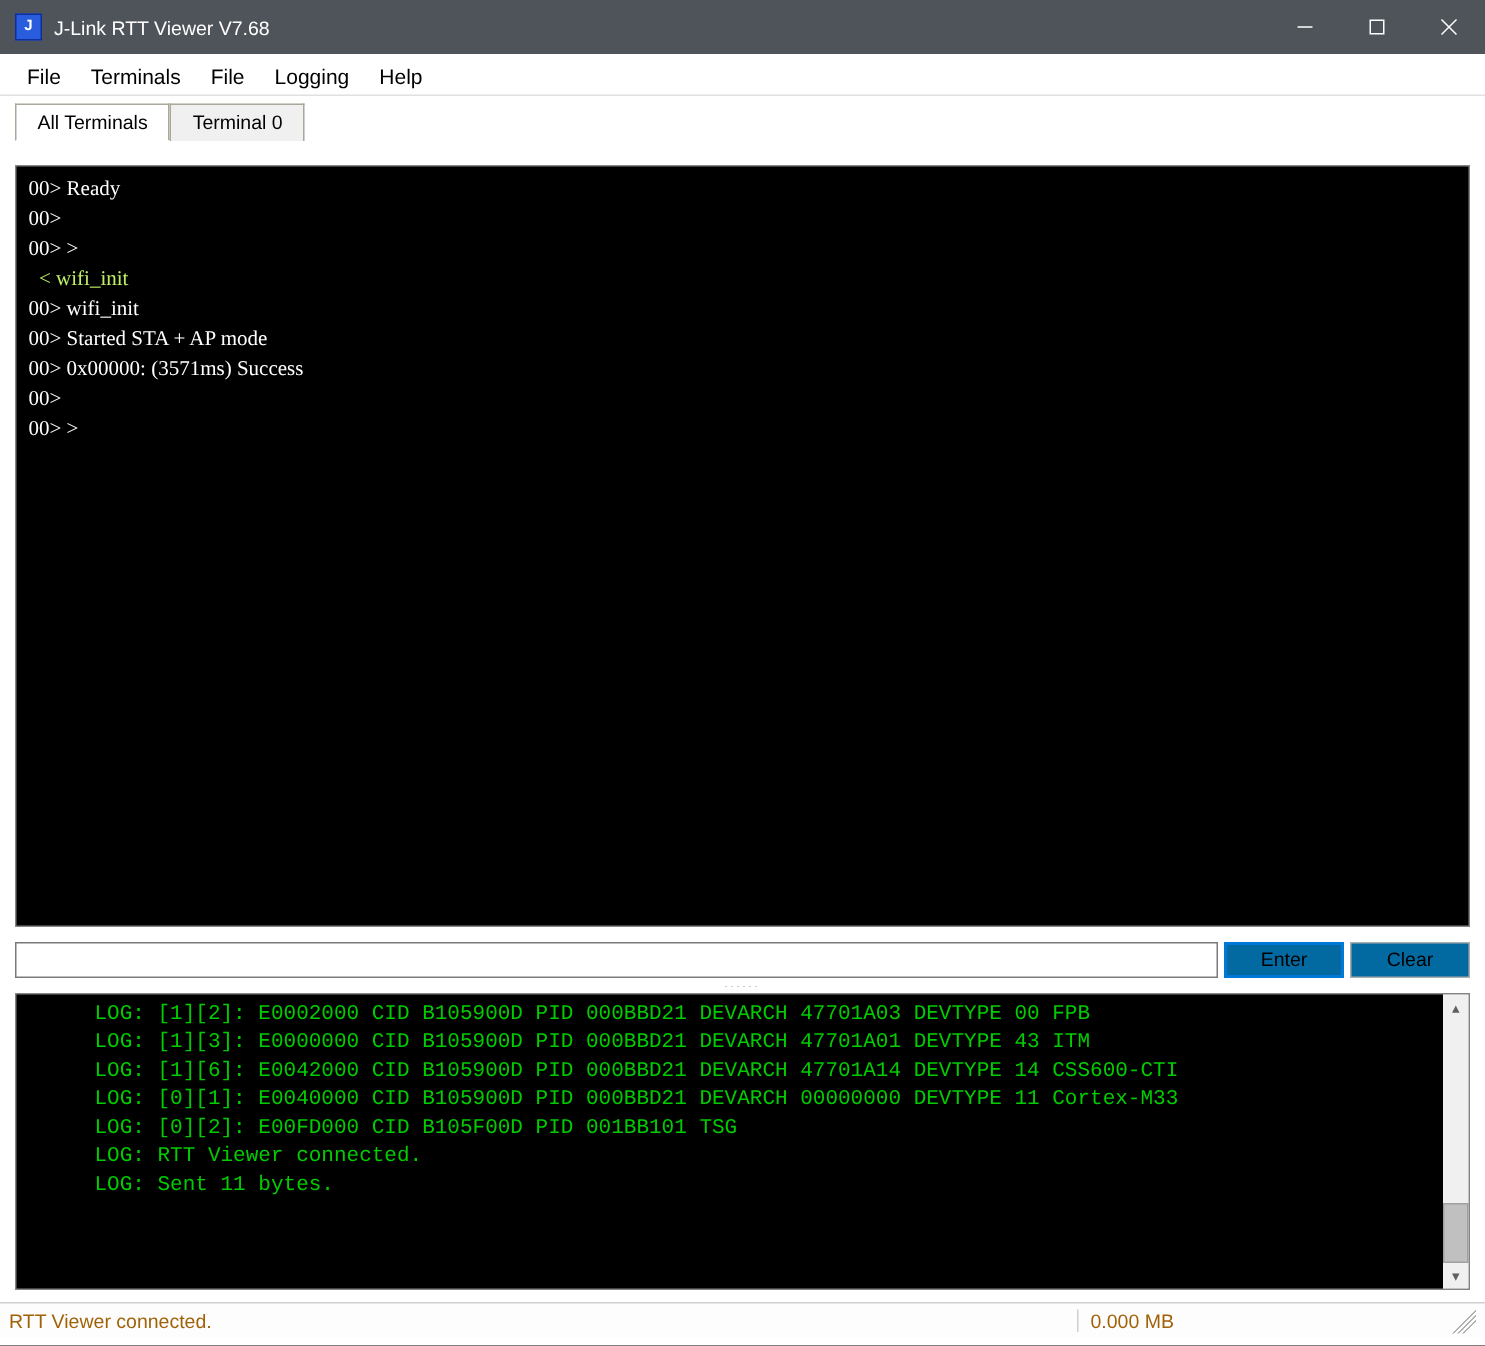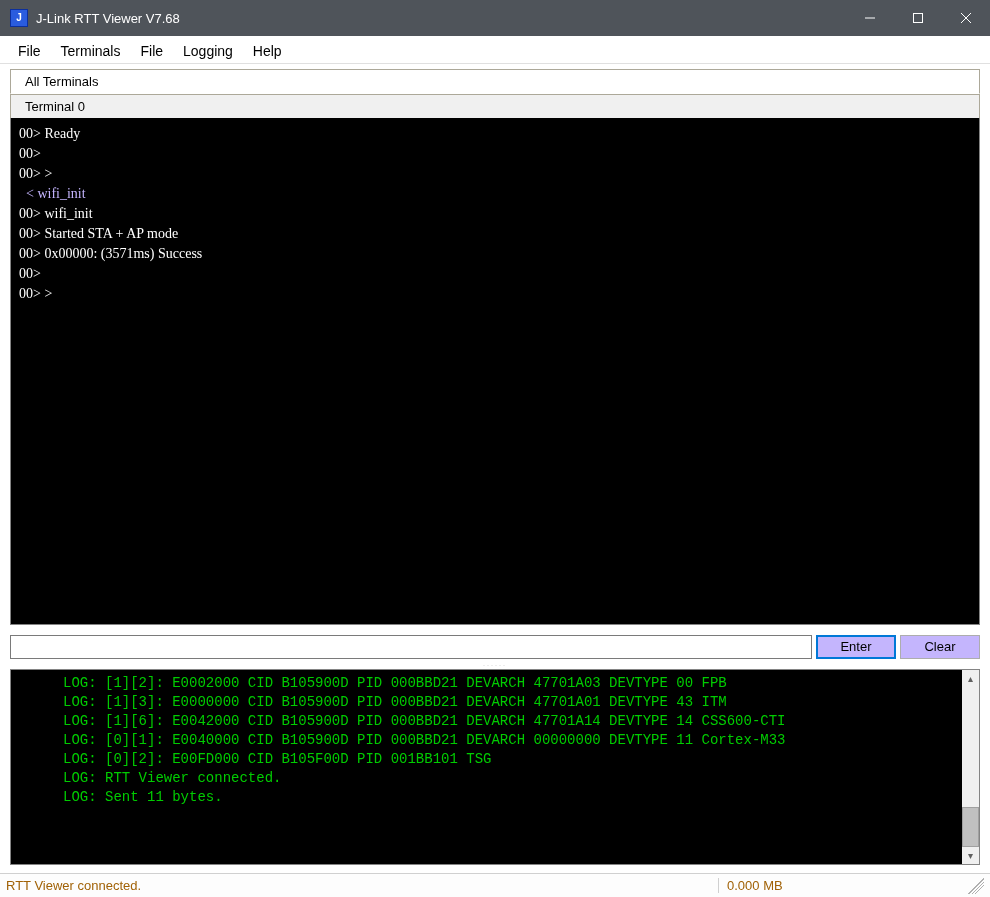--- a/index.html
+++ b/index.html
@@ -63,24 +63,23 @@
   .menu-item {
     padding: 4px 10px;
     font-size: 14px;
     color: #000;
     cursor: default;
   }
 
   
   .tabrow {
     background: #ffffff;
-    padding: 4px 10px 0 10px;
+    padding: 4px 10px 17px 10px;
     display: flex;
     gap: 0;
-    flex-direction: column;
   }
   .tab {
     padding: 4px 14px;
     font-size: 13px;
     color: #000;
     border: 1px solid #aca899;
     border-bottom: none;
     background: #f0f0f0;
     position: relative;
     top: 1px;
@@ -101,42 +100,42 @@
     height: 508px;
     padding: 6px 8px;
     font-family: Liberation Serif, serif;
     font-size: 14px;
     line-height: 20px;
     overflow: hidden;
   }
   .main-area .line { white-space: pre; }
   .line .prompt { color: #ffffff; }
   .line .body-white { color: #ffffff; }
-  .line .body-green { color: #c4b5fd; }
+  .line .body-green { color: #bef264; }
 
   
   .input-row {
     display: flex;
     gap: 4px;
     padding: 10px 10px 0 10px;
     align-items: center;
   }
   .cmd-input {
     flex: 1;
     height: 24px;
     border: 1px solid #7a7a7a;
     background: #ffffff;
     padding: 2px 4px;
     font-size: 13px;
   }
   .btn {
     width: 80px;
     height: 24px;
     border: 1px solid #adadad;
-    background: #c4b5fd;
+    background: #0369a1;
     text-align: center;
     line-height: 22px;
     font-size: 13px;
     cursor: default;
   }
   .btn.default {
     border: 2px solid #0078d7;
     line-height: 20px;
   }
 

